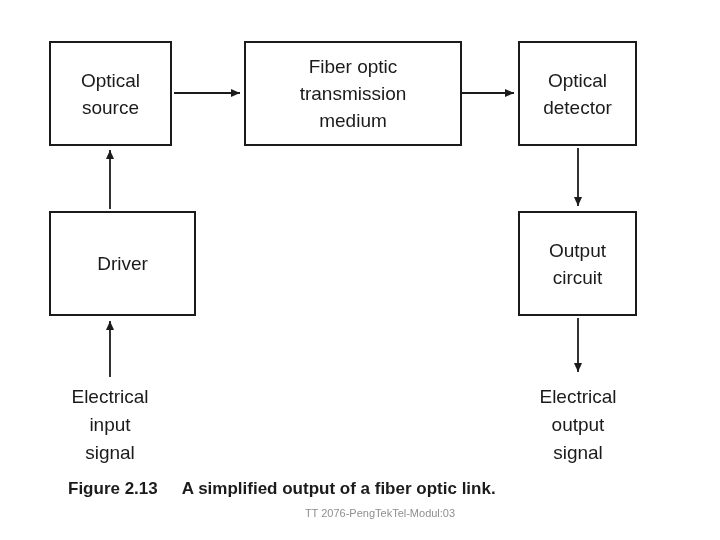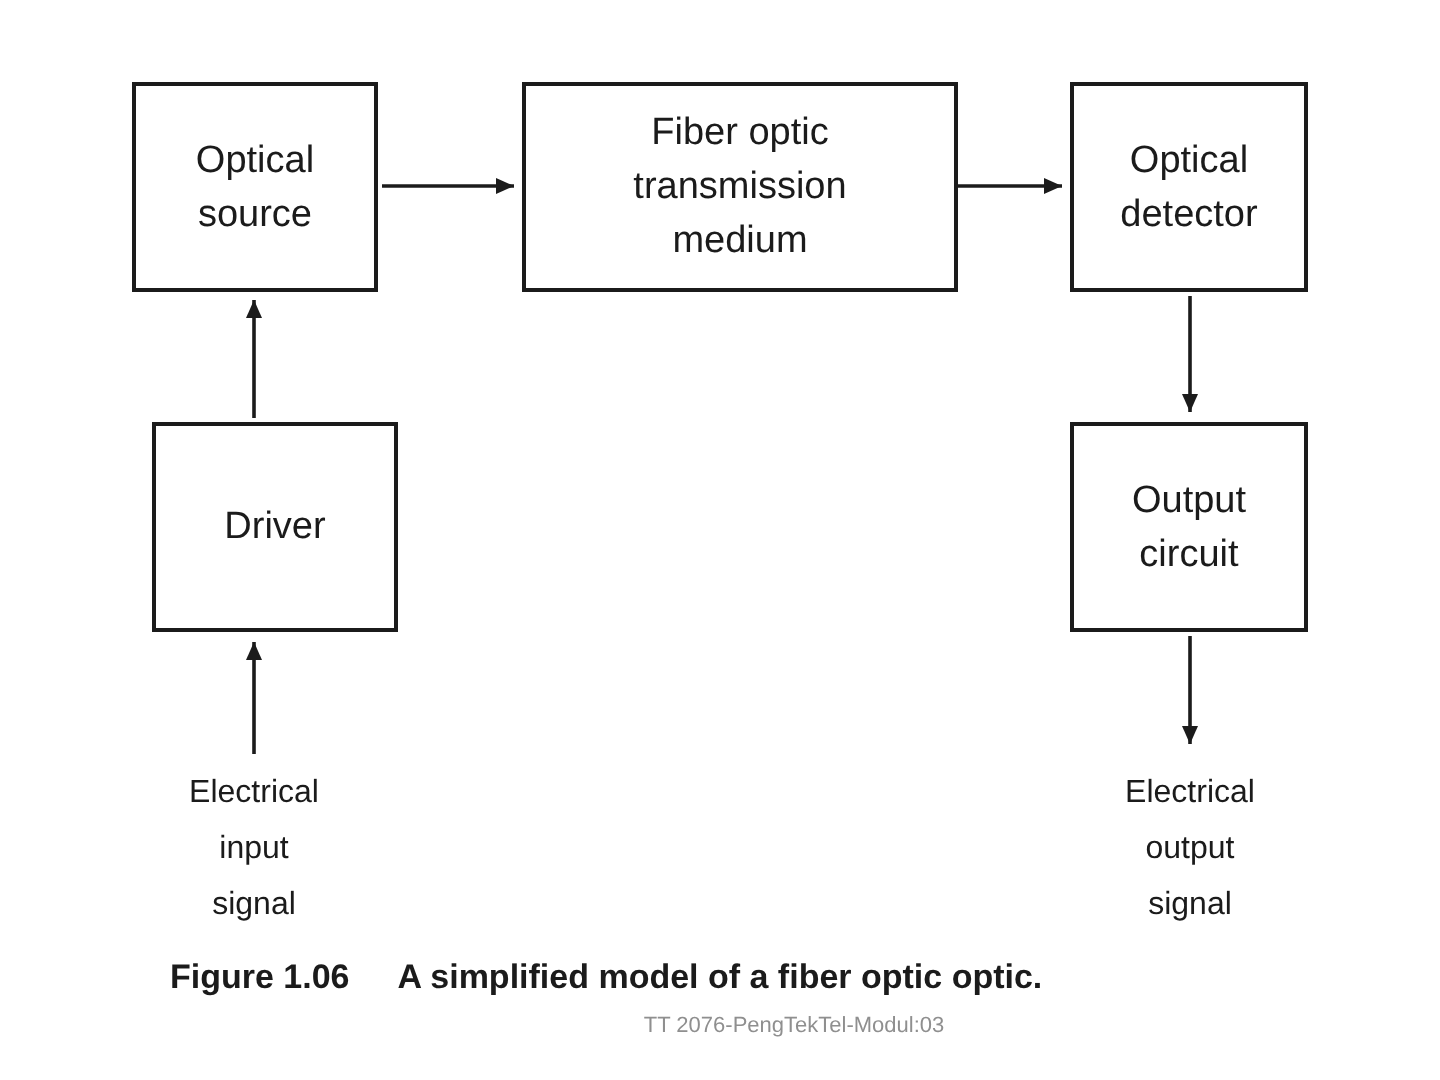--- a/index.html
+++ b/index.html
@@ -11,21 +11,20 @@
     height: 540px;
     background: #ffffff;
     position: relative;
     overflow: hidden;
     font-family: "Liberation Sans", sans-serif;
   }
   .slide {
     position: absolute;
     inset: 0;
     background: #ffffff;
-    margin-left: 17px;
   }
   .arrows {
     position: absolute;
     left: 0;
     top: 0;
     pointer-events: none;
   }
   .box {
     position: absolute;
     box-sizing: border-box;
@@ -36,29 +35,29 @@
     justify-content: center;
     text-align: center;
     white-space: pre-line;
     font-size: 19px;
     line-height: 27px;
     color: #1b1b1b;
   }
   #box-optical-source  { left: 49px;  top: 41px;  width: 123px; height: 105px; }
   #box-fiber-medium    { left: 244px; top: 41px;  width: 218px; height: 105px; }
   #box-optical-detector{ left: 518px; top: 41px;  width: 119px; height: 105px; }
-  #box-driver          { left: 59px;  top: 211px; width: 123px; height: 105px; }
+  #box-driver          { left: 49px;  top: 211px; width: 147px; height: 105px; }
   #box-output-circuit  { left: 518px; top: 211px; width: 119px; height: 105px; }
 
   .signal-label {
     position: absolute;
     width: 140px;
     text-align: center;
     white-space: pre-line;
-    font-size: 16px;
+    font-size: 19px;
     line-height: 28px;
     color: #1b1b1b;
   }
   #label-electrical-input  { left: 40px;  top: 383px; }
   #label-electrical-output { left: 508px; top: 383px; }
 
   .caption {
     position: absolute;
     left: 68px;
     top: 479px;
@@ -115,18 +114,18 @@
 
   <div class="signal-label" id="label-electrical-input">Electrical
 input
 signal</div>
 
   <div class="signal-label" id="label-electrical-output">Electrical
 output
 signal</div>
 
   <div class="caption">
-    <span class="fig-label">Figure 1.06</span><span>A simplified model of a fiber optic optic.</span>
+    <span class="fig-label">Figure 2.13</span><span>A simplified output of a fiber optic link.</span>
   </div>
 
   <div class="footer">TT 2076-PengTekTel-Modul:03</div>
 
 </div>
 
 </body></html>

